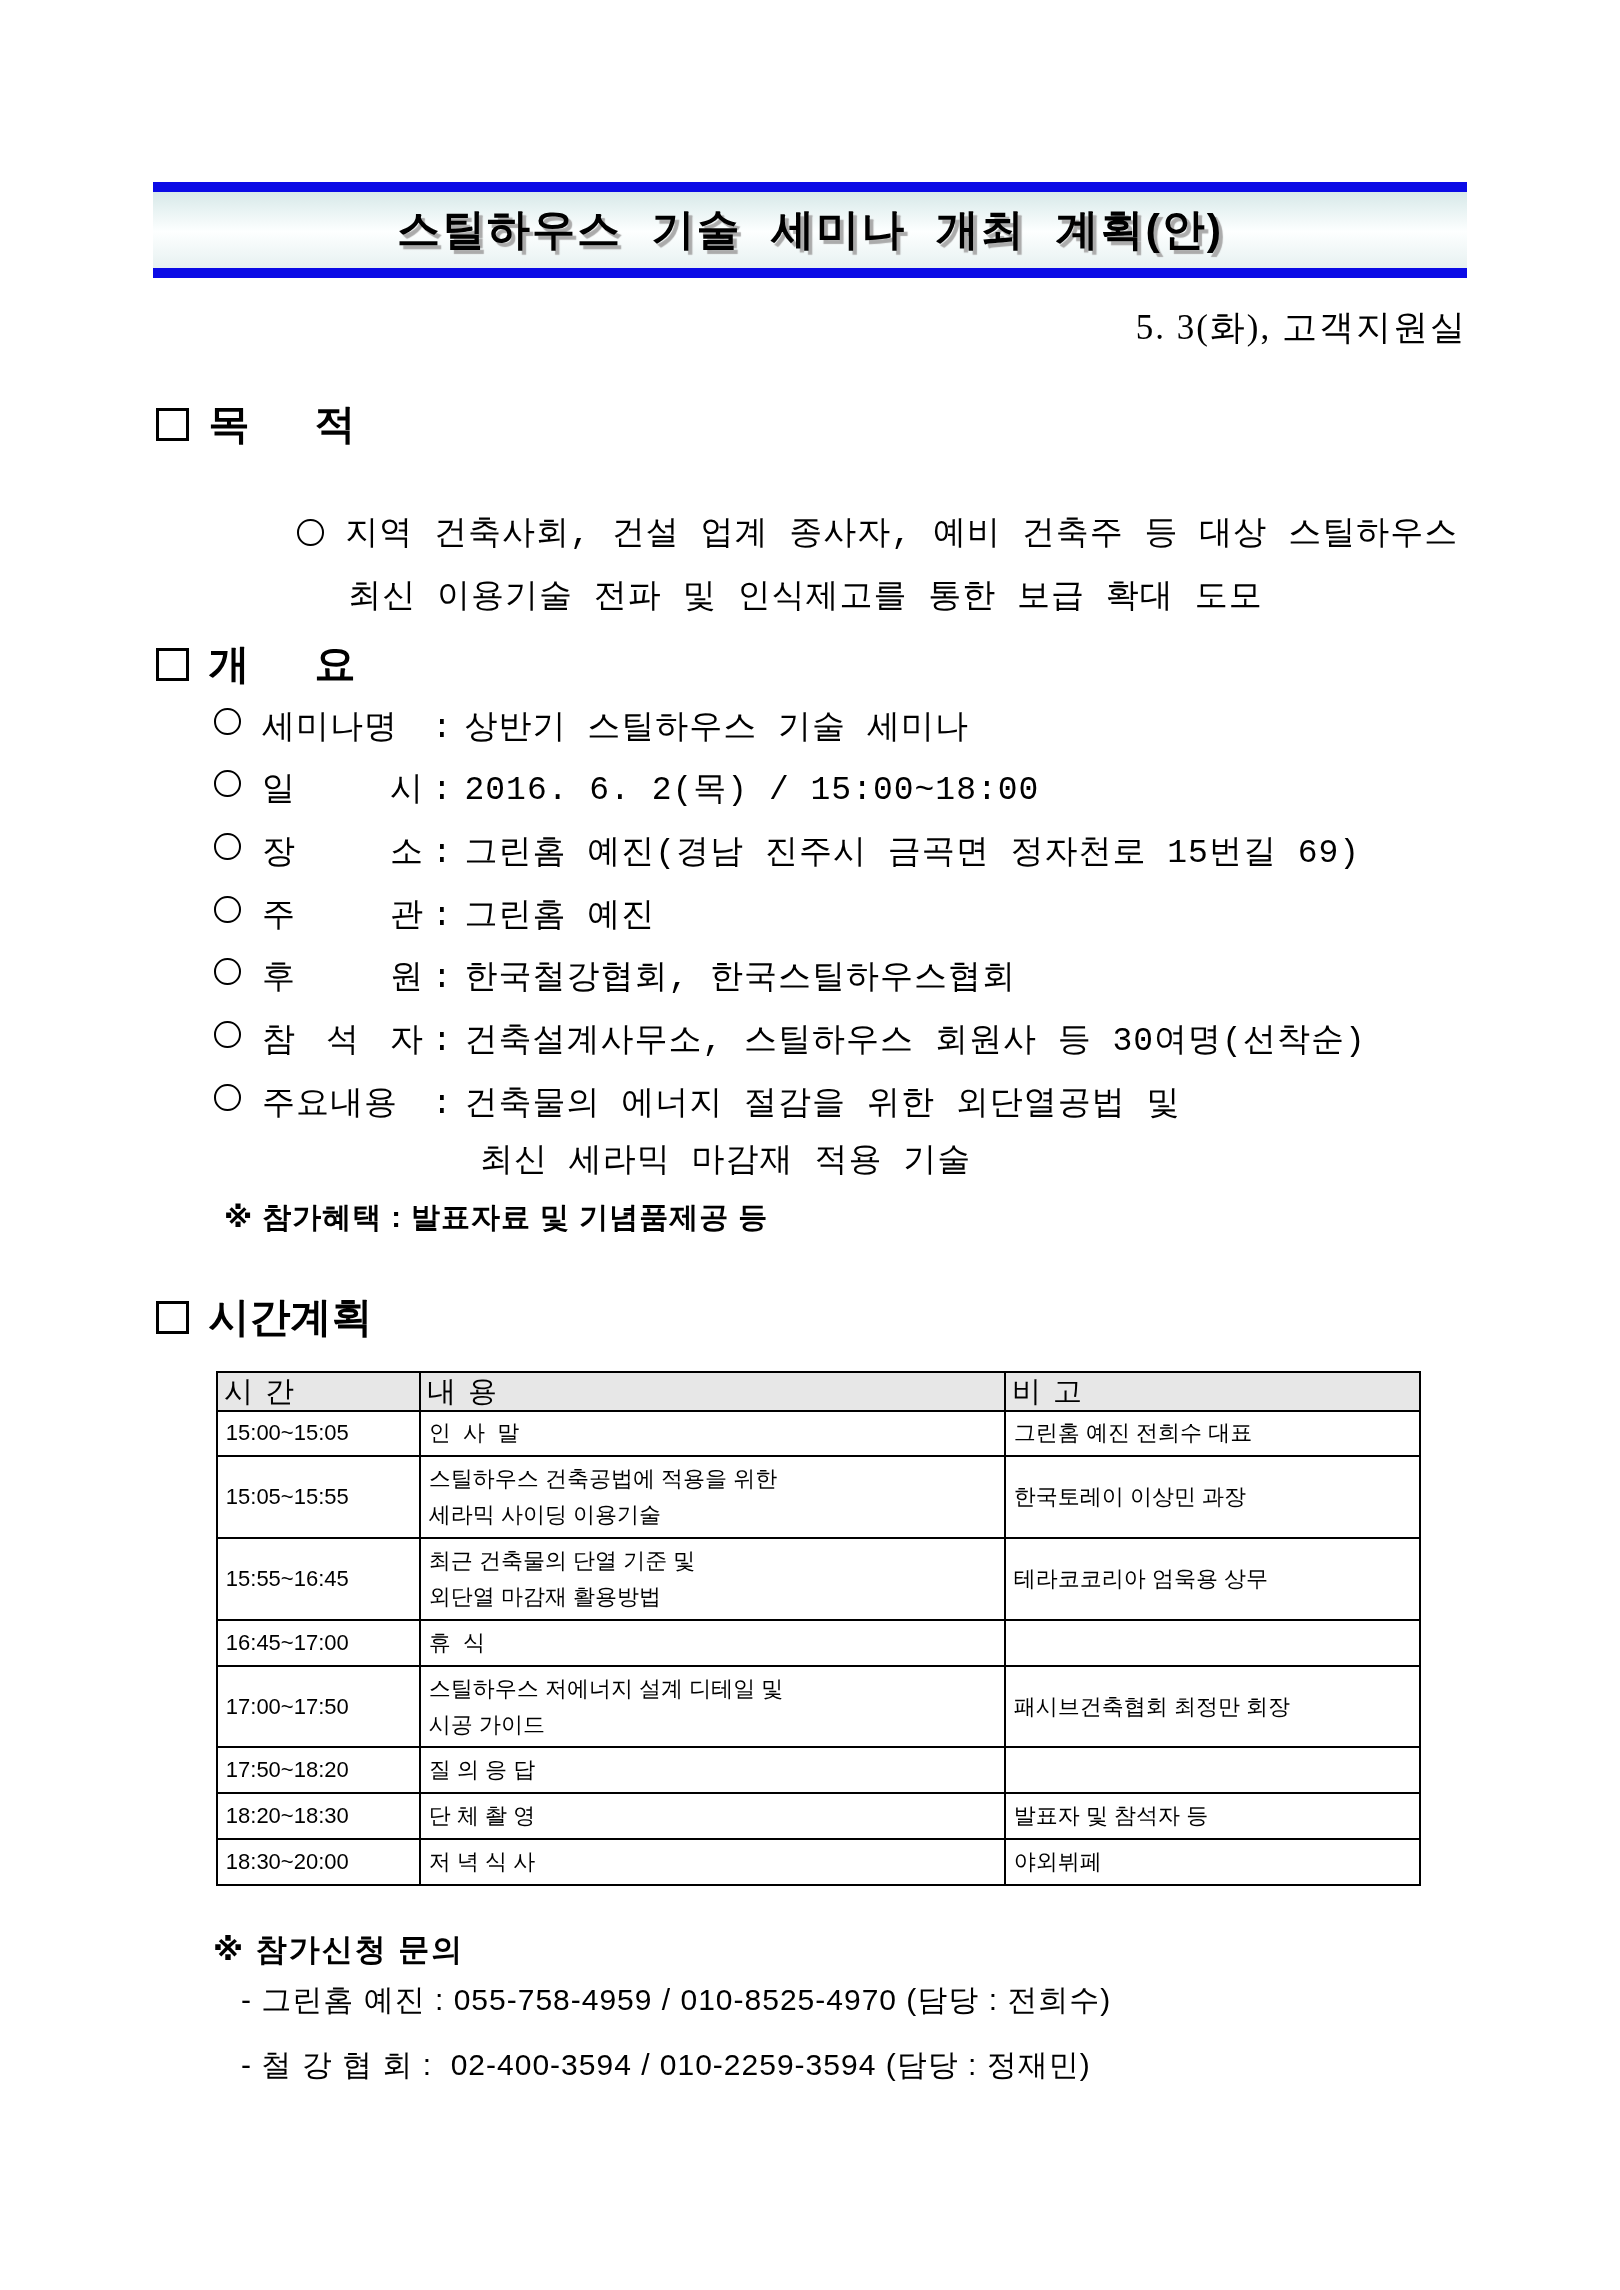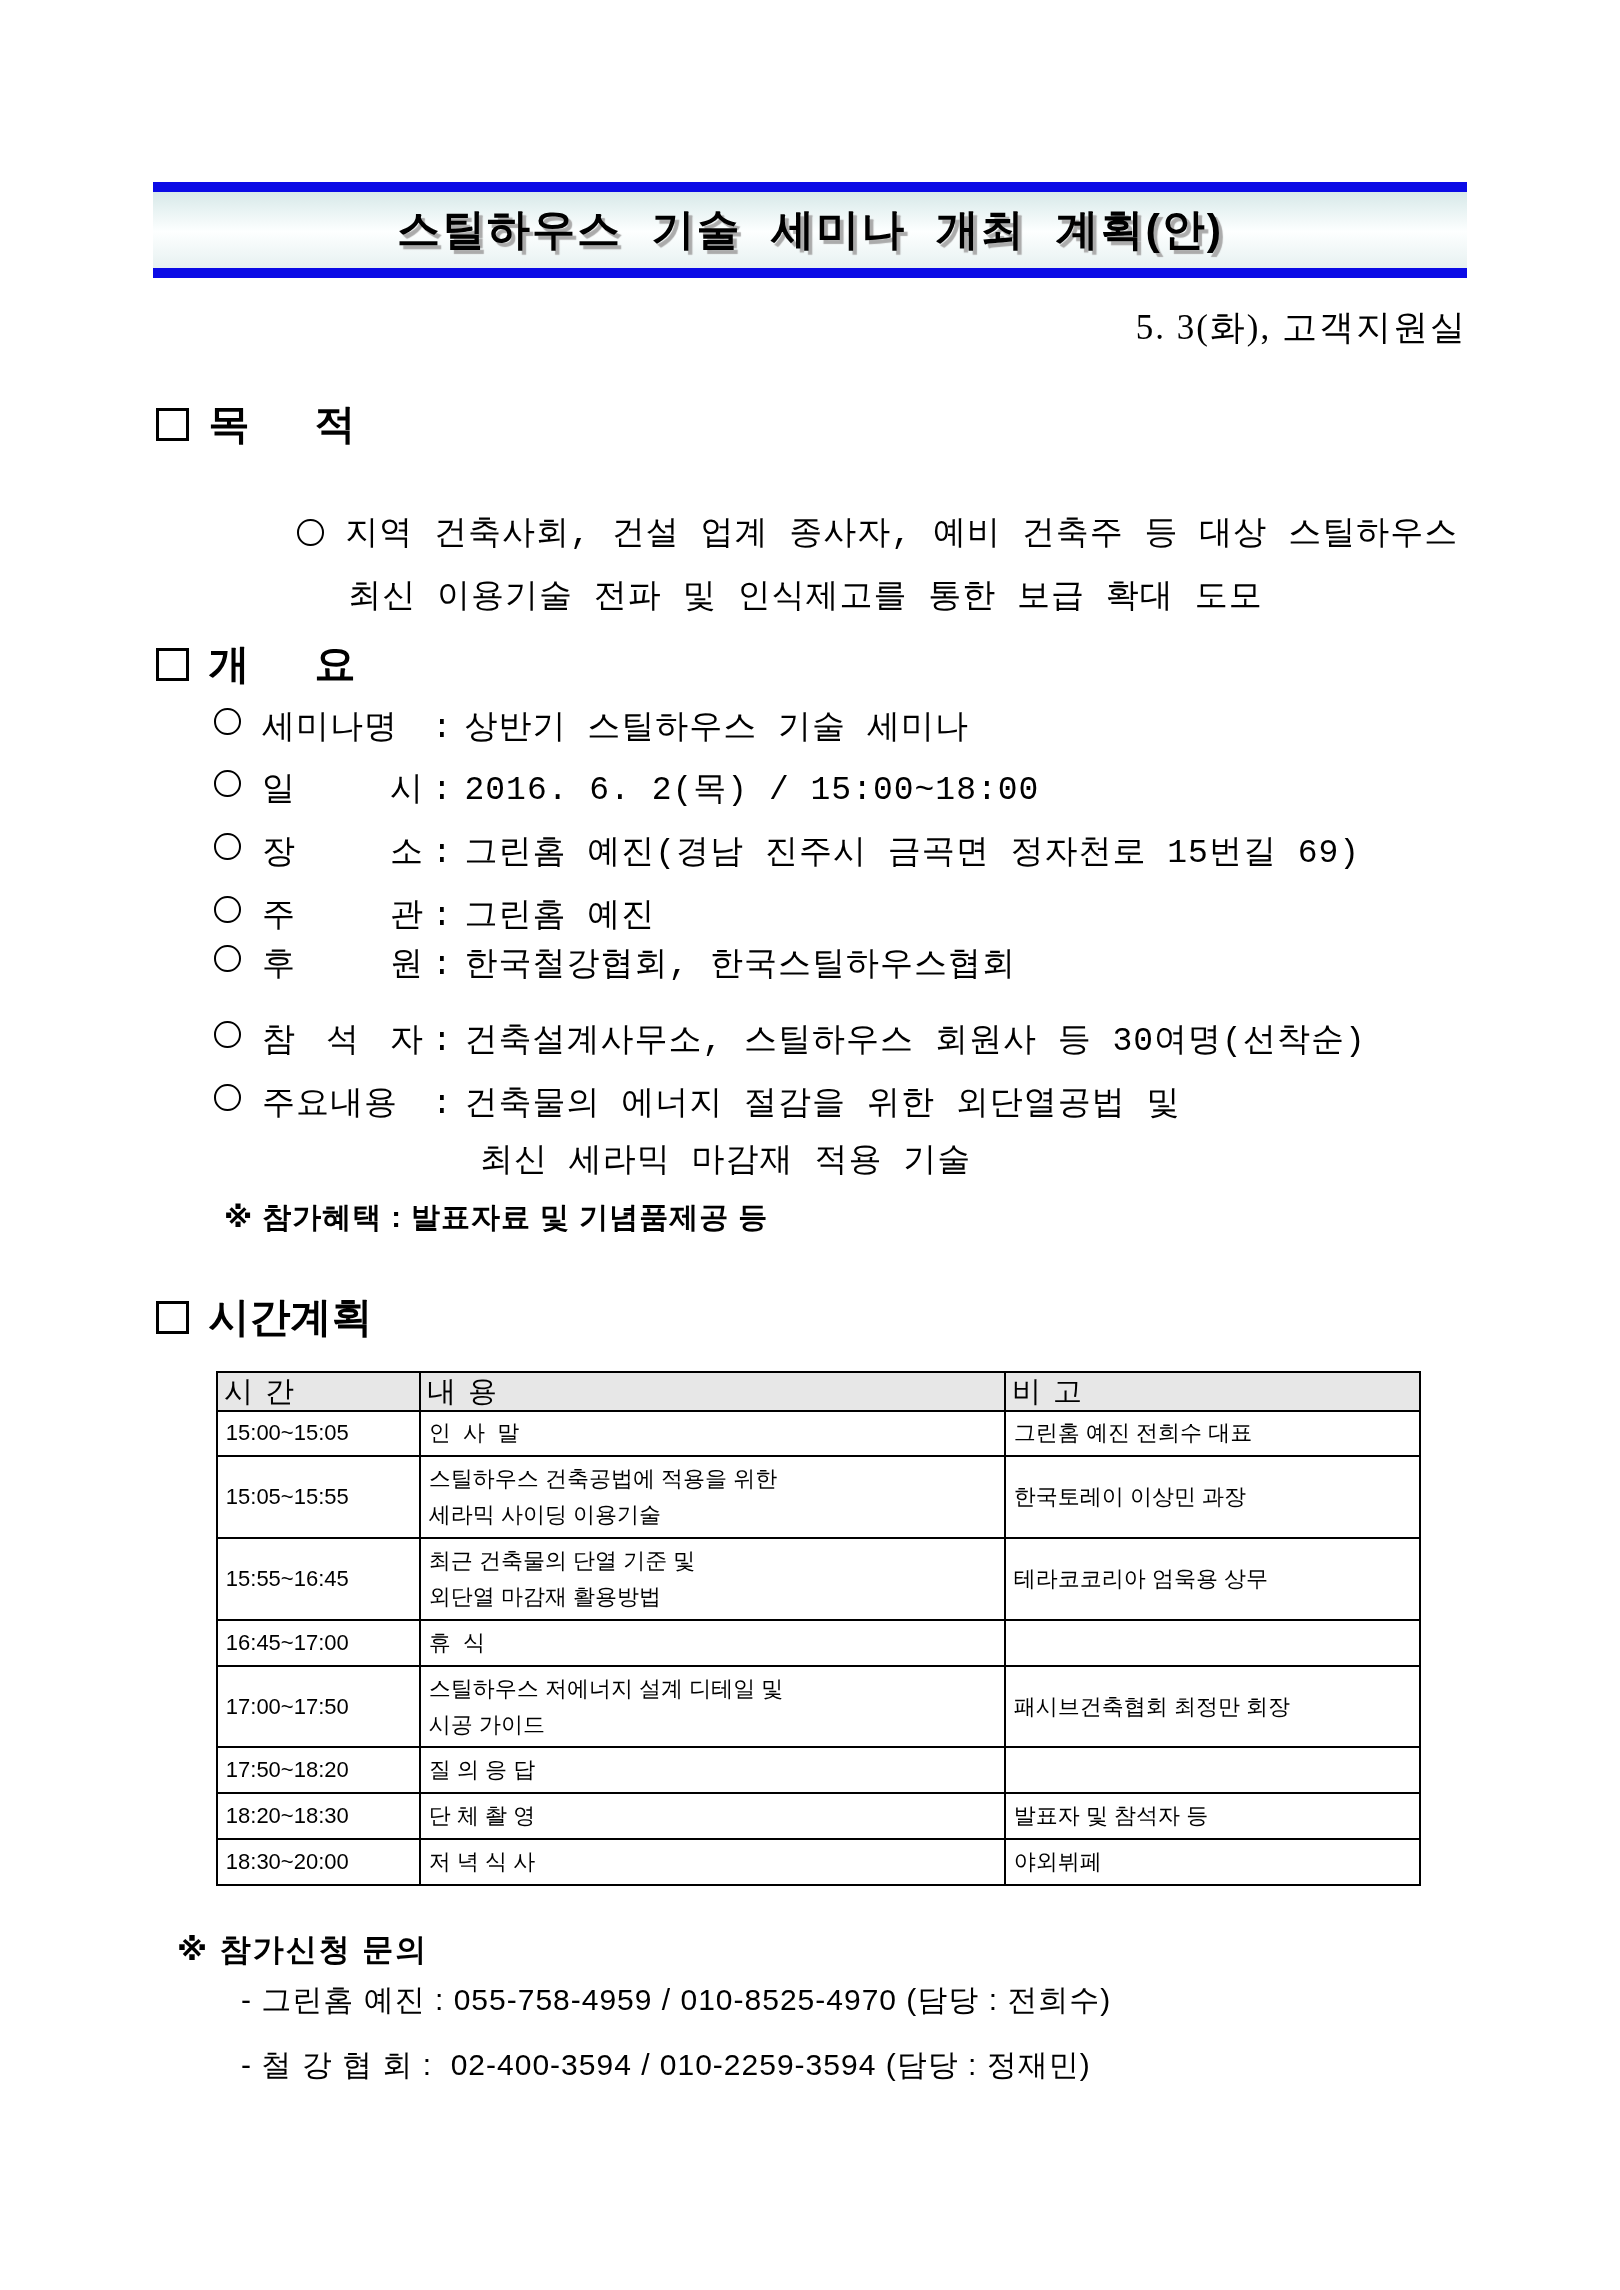--- a/index.html
+++ b/index.html
@@ -135,21 +135,21 @@
     <span class="item-label">장 소</span>
     <span class="item-sep">:</span>
     <span class="item-value">그린홈 예진(경남 진주시 금곡면 정자천로 15번길 69)</span>
   </div>
   <div class="line o-item" style="top:259px;left:61px;">
     <span class="circle"></span>
     <span class="item-label">주 관</span>
     <span class="item-sep">:</span>
     <span class="item-value">그린홈 예진</span>
   </div>
-  <div class="line o-item" style="top:308px;left:61px;">
+  <div class="line o-item" style="top:321px;left:61px;">
     <span class="circle"></span>
     <span class="item-label">후 원</span>
     <span class="item-sep">:</span>
     <span class="item-value">한국철강협회, 한국스틸하우스협회</span>
   </div>
   <div class="line o-item" style="top:384px;left:61px;">
     <span class="circle"></span>
     <span class="item-label">참 석 자</span>
     <span class="item-sep">:</span>
     <span class="item-value">건축설계사무소, 스틸하우스 회원사 등 30여명(선착순)</span>
@@ -226,17 +226,17 @@
       <tr>
         <td class="time-cell">18:30~20:00</td>
         <td class="content-cell">저 녁 식 사</td>
         <td class="note-cell">야외뷔페</td>
       </tr>
     </tbody>
   </table>
 </section>
 
 <section class="sec" style="top:1929px;">
-  <div class="contact-heading" style="margin-left:24px;">※ 참가신청 문의</div>
+  <div class="contact-heading" style="margin-left:60px;">※ 참가신청 문의</div>
   <div class="contact-line" style="top:51px;left:88px;">- 그린홈 예진 : 055-758-4959 / 010-8525-4970 (담당 : 전희수)</div>
   <div class="contact-line" style="top:116px;left:88px;">- 철 강 협 회 :  02-400-3594 / 010-2259-3594 (담당 : 정재민)</div>
 </section>
 
 
 </body></html>

